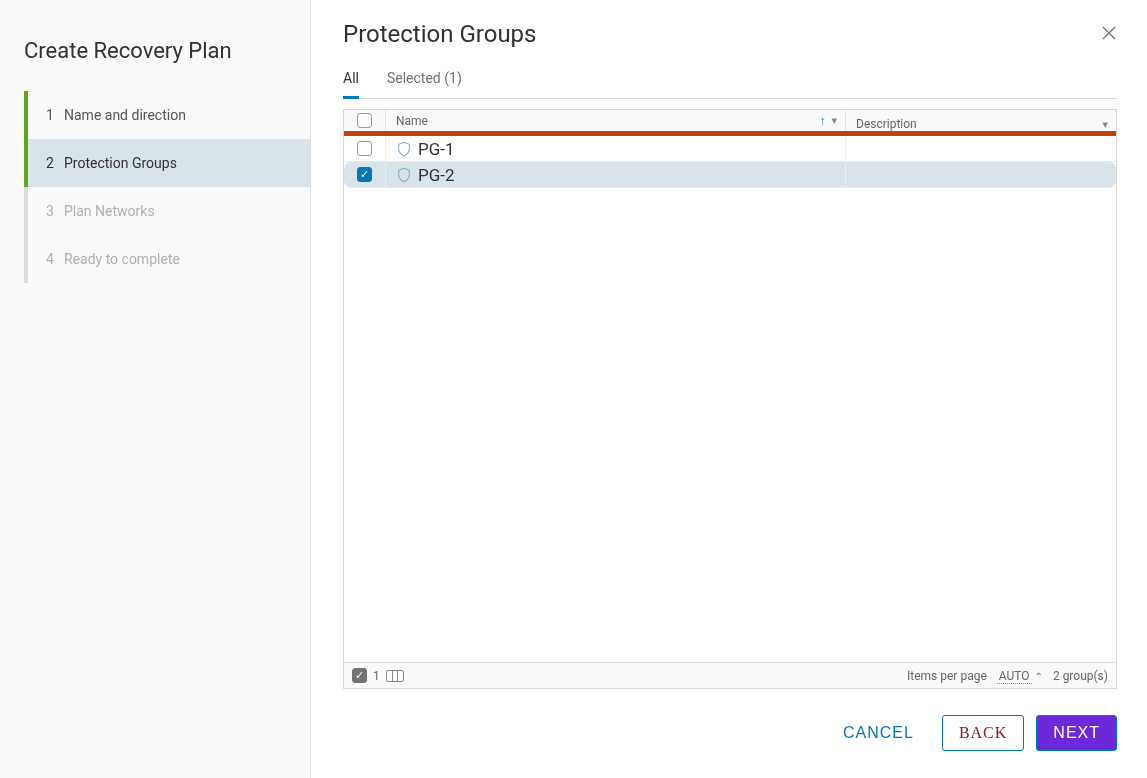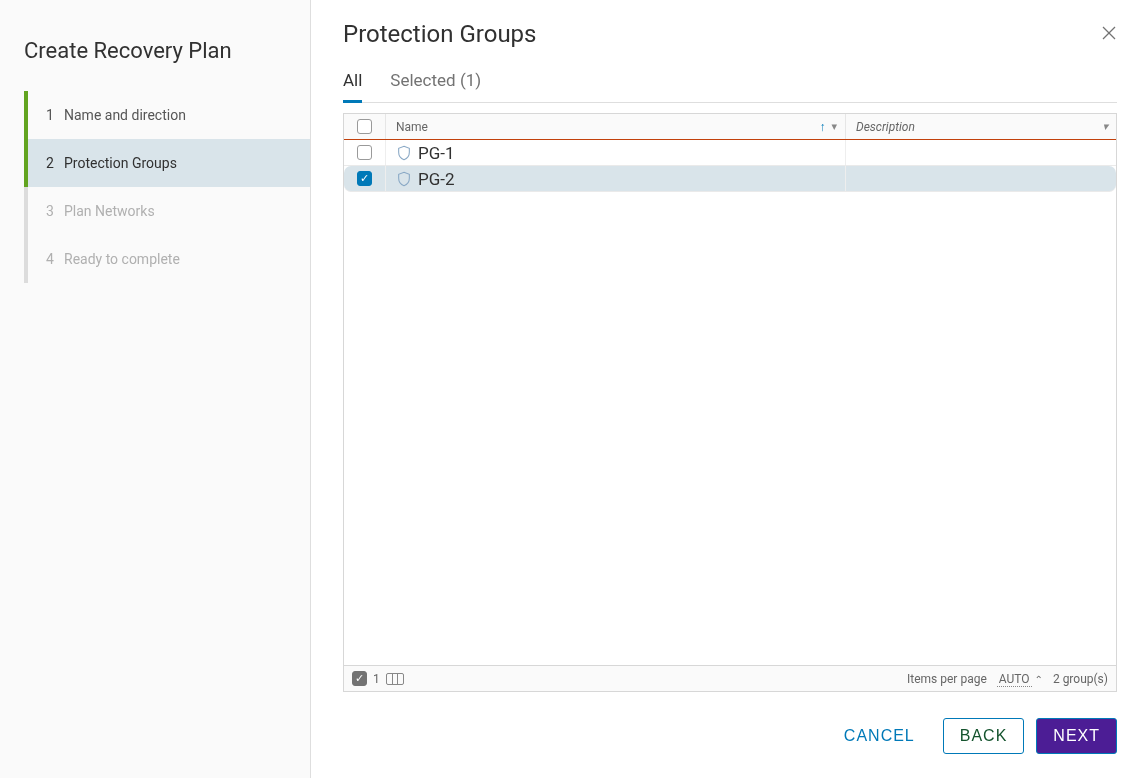--- a/index.html
+++ b/index.html
@@ -90,41 +90,41 @@
   .tabs {
     display: flex;
     border-bottom: 1px solid #dedede;
     margin: 0 30px 0 32px;
   }
   .tab {
     padding: 10px 0 10px 0;
     margin-right: 28px;
     color: #737373;
     cursor: pointer;
-    font-size: 17px;
+    font-size: 14px;
   }
   .tab.active {
     color: #313131;
     border-bottom: 3px solid #0079b8;
     margin-bottom: -1px;
   }
 
   
   .table-wrap {
     margin: 10px 30px 0 32px;
     border: 1px solid #d7d7d7;
     display: flex;
     flex-direction: column;
     height: 580px;
   }
   .thead {
     display: flex;
     align-items: center;
     background: #fafafa;
-    border-bottom: 1px solid #c2410c;
+    border-bottom: 5px solid #c2410c;
     height: 26px;
     font-size: 12px;
     color: #666;
   }
   .th-check {
     width: 42px;
     display: flex;
     justify-content: center;
     align-items: center;
     border-right: 1px solid #e6e6e6;
@@ -144,23 +144,22 @@
     margin-right: 8px;
     display: flex;
     gap: 6px;
     align-items: center;
     color: #888;
   }
   .th-desc {
     width: 270px;
     padding-left: 10px;
     display: flex;
-    align-items: center;
-    height: 100%;
-    font-style: italic;
+    align-items: flex-end;
+    height: 100%;
   }
   .th-desc .filter {
     margin-left: auto;
     margin-right: 8px;
     color: #888;
   }
   .tbody { flex: 1; }
   .trow {
     display: flex;
     align-items: center;
@@ -288,24 +287,25 @@
     text-transform: uppercase;
   }
   .btn.link {
     background: transparent;
     border: none;
     color: #0079b8;
   }
   .btn.outline {
     background: #fff;
     border: 1px solid #0079b8;
-    color: #14532d;
+    color: #7f1d1d;
+    font-family: Liberation Serif, serif;
   }
   .btn.primary {
-    background: #4c1d95;
+    background: #6d28d9;
     border: 1px solid #0079b8;
     color: #fff;
   }
 
   .sort-up { color: #0079b8; }
   .filter-icon { font-size: 11px; }
 </style>
 </head>
 <body>
 

